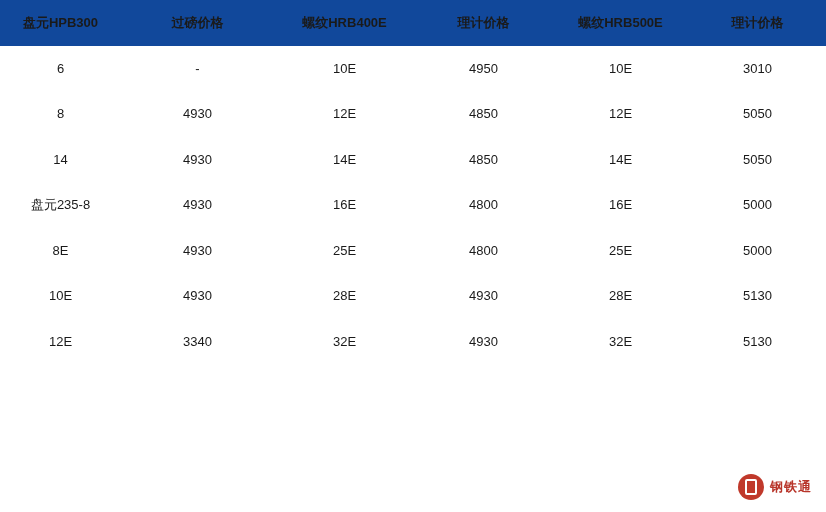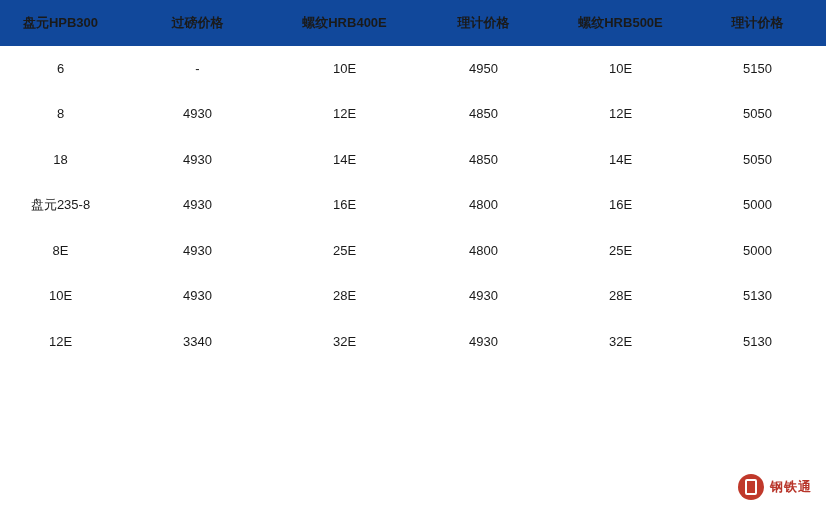--- a/index.html
+++ b/index.html
@@ -107,32 +107,32 @@
         <td class="hdr">螺纹HRB500E</td>
         <td class="hdr last">理计价格</td>
       </tr>
 
       <tr class="line-row">
         <td>6</td>
         <td>-</td>
         <td>10E</td>
         <td>4950</td>
         <td>10E</td>
-        <td>5150</td>
+        <td>3010</td>
       </tr>
       <tr class="line-row">
         <td>8</td>
         <td>4930</td>
         <td>12E</td>
         <td>4850</td>
         <td>12E</td>
         <td>5050</td>
       </tr>
       <tr class="line-row">
-        <td>18</td>
+        <td>14</td>
         <td>4930</td>
         <td>14E</td>
         <td>4850</td>
         <td>14E</td>
         <td>5050</td>
       </tr>
       <tr class="line-row">
         <td>盘元235-8</td>
         <td>4930</td>
         <td>16E</td>

